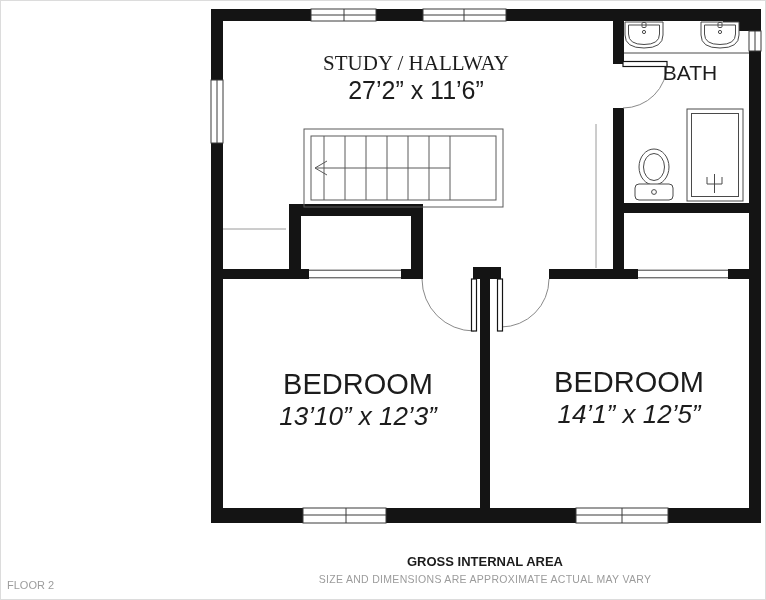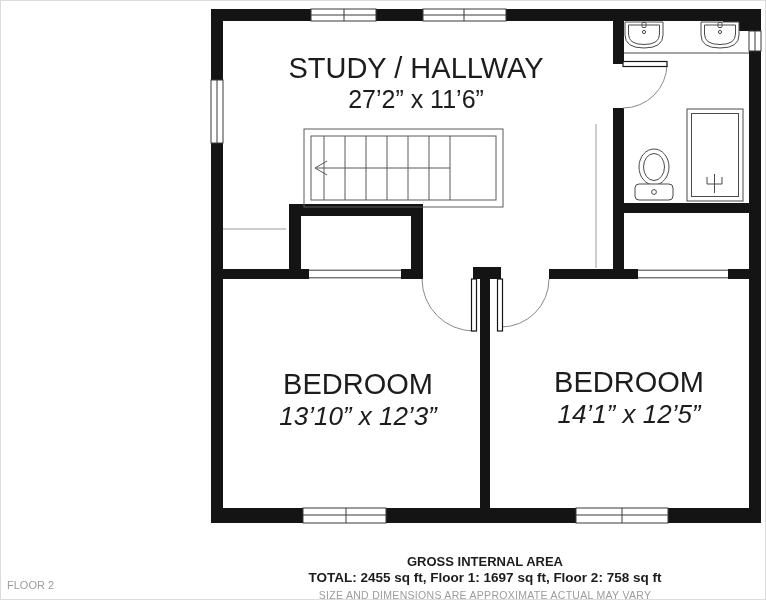--- a/index.html
+++ b/index.html
@@ -20,21 +20,21 @@
   .leaf{fill:#ffffff;stroke:#141414;stroke-width:1.2;}
   .open{fill:#ffffff;stroke:none;}
   .openline{stroke:#3a3a3a;stroke-width:1;fill:none;}
 
   .room-label{
     position:absolute;transform:translateX(-50%);text-align:center;
     white-space:nowrap;color:var(--text-color,#1c1c1c);line-height:1.18;
   }
   .room-name{display:block;}
   .room-dims{display:block;}
-  .lbl-study .room-name{font-size:29px;}
+  .lbl-study .room-name{font-size:21px;font-family:Liberation Serif, serif;}
   .lbl-study .room-dims{font-size:25px;}
   .lbl-bath .room-name{font-size:21px;}
   .lbl-bath .room-dims{font-size:19px;}
   .lbl-bed .room-name{font-size:29px;}
   .lbl-bed .room-dims{font-size:26px;font-style:italic;}
 
   .footer{
     position:absolute;left:210px;top:553px;width:548px;text-align:center;
     color:var(--text-color,#1c1c1c);
   }
@@ -173,33 +173,33 @@
       </g>
     </g>
   </svg>
 
   <div class="room-label lbl-study" style="left:415px;top:50px;">
     <span class="room-name">STUDY / HALLWAY</span>
     <span class="room-dims">27’2” x 11’6”</span>
   </div>
 
   <div class="room-label lbl-bath" style="left:689px;top:60px;">
+    <span class="room-name">BATH</span>
   </div>
 
   <div class="room-label lbl-bed" style="left:357px;top:366px;">
     <span class="room-name">BEDROOM</span>
     <span class="room-dims">13’10” x 12’3”</span>
   </div>
 
   <div class="room-label lbl-bed" style="left:628px;top:364px;">
     <span class="room-name">BEDROOM</span>
     <span class="room-dims">14’1” x 12’5”</span>
   </div>
 
   <div class="footer">
     <div class="title">GROSS INTERNAL AREA</div>
-    <div class="totals">TOTAL: 2455 sq ft, Floor 1: 1697 sq ft, Floor 2: 758 sq ft</div>
     <div class="disclaimer">SIZE AND DIMENSIONS ARE APPROXIMATE ACTUAL MAY VARY</div>
   </div>
 
   <div class="floor-tag">FLOOR 2</div>
 
 </div>
 
 </body></html>

